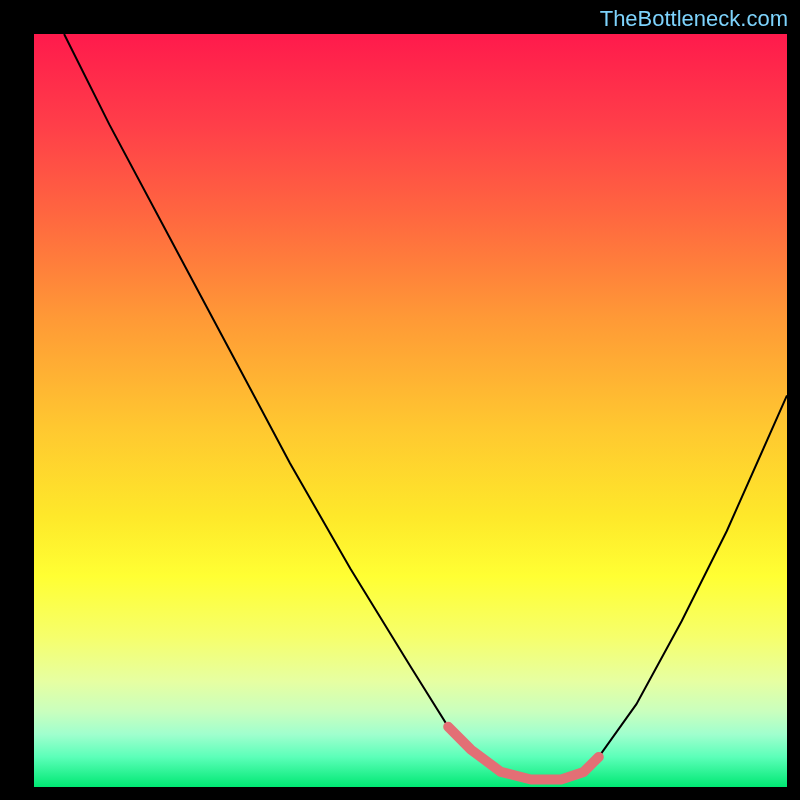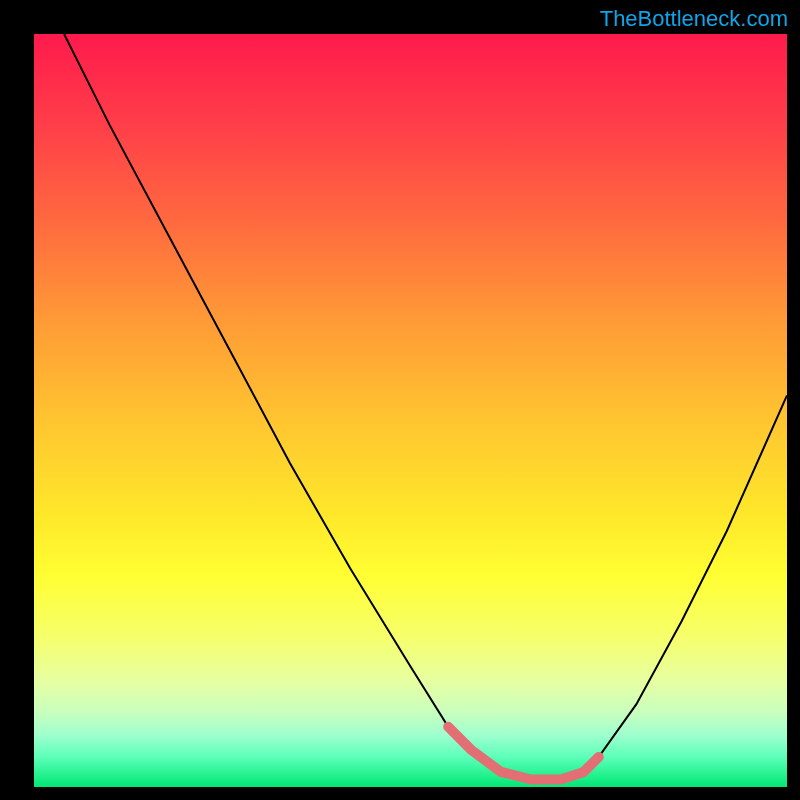--- a/index.html
+++ b/index.html
@@ -14,21 +14,21 @@
   .frame {
     position: relative;
     width: 800px;
     height: 800px;
     background: #000;
   }
   .watermark {
     position: absolute;
     top: 6px;
     right: 12px;
-    color: #0ea5e9;
+    color: #7dd3fc;
     font-size: 22px;
     font-weight: 400;
     z-index: 10;
   }
   .plot {
     position: absolute;
     left: 34px;
     top: 34px;
     width: 753px;
     height: 753px;

